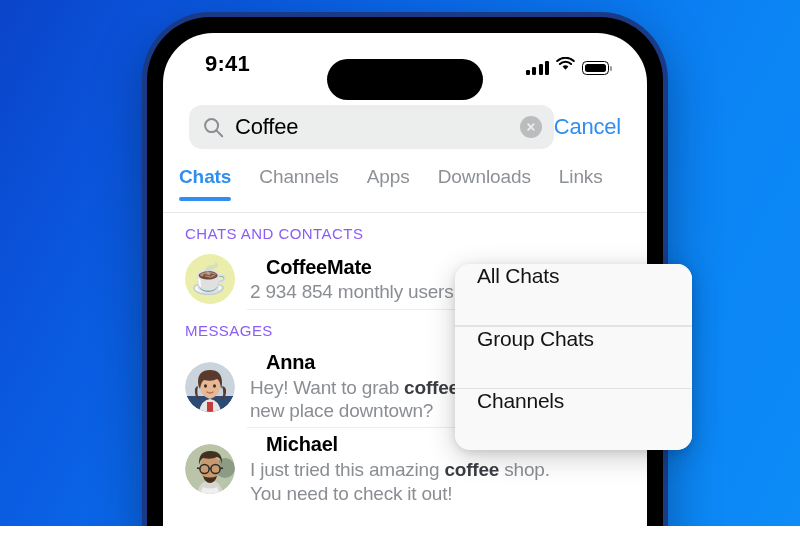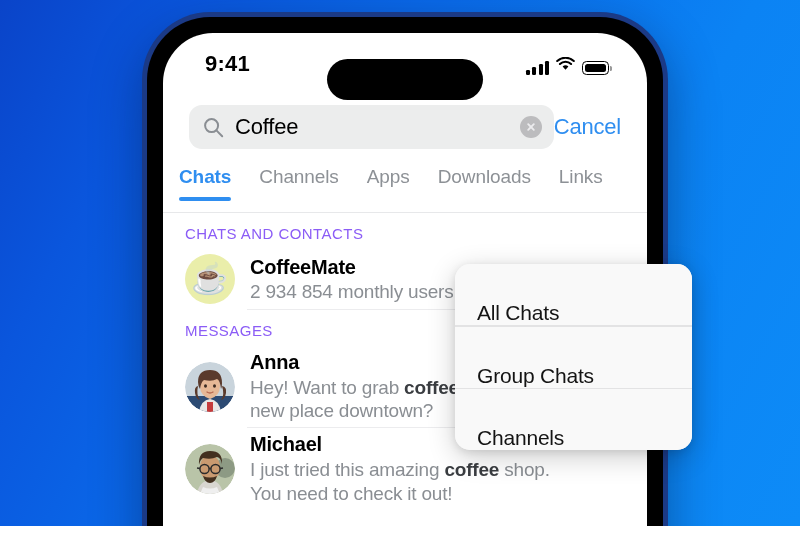--- a/index.html
+++ b/index.html
@@ -161,39 +161,39 @@
     margin-left: 84px;
   }
   .avatar {
     width: 50px; height: 50px; border-radius: 50%;
     flex: 0 0 auto; overflow: hidden;
     position: relative;
   }
   .avatar.bot { background: #eaeeaa; display:flex; align-items:center; justify-content:center; }
   .avatar.bot .emoji { font-size: 30px; line-height: 1; }
   .row-text { margin-left: 15px; min-width: 0; }
-  .row-title { font-size: 20px; font-weight: bold; color: #000; letter-spacing: -0.2px; }
+  .row-title { font-size: 20px; font-weight: bold; color: #000; letter-spacing: -0.2px; margin-left: 16px; }
   .row-sub { font-size: 19px; color: #8a8e93; letter-spacing: -0.2px; margin-top: 2px; white-space: nowrap; }
   .row-sub b { color: #3a3d41; font-weight: bold; }
   .row-sub.two { line-height: 1.22; }
 
   
   #dropdown {
     position: absolute;
     left: 455px; top: 264px;
     width: 237px;
     background: #f7f7f7;
     border-radius: 15px;
     box-shadow: 0 7px 28px rgba(0,0,0,0.20), 0 2px 8px rgba(0,0,0,0.10);
     overflow: hidden;
     z-index: 40;
   }
   .menu-item {
     height: 61px;
-    display: flex; align-items: flex-end;
+    display: flex; align-items: flex-start;
     padding: 0 20px 0 22px;
     position: relative;
     background: #f9f9f9;
   }
   .menu-label { font-size: 21px; color: #141414; letter-spacing: -0.2px; }
   .menu-check { margin-left: auto; font-size: 21px; color: #111; }
   .menu-sep { height: 1px; background: #e3e3e4; margin-left: 0; }
 </style>
 </head>
 <body>

